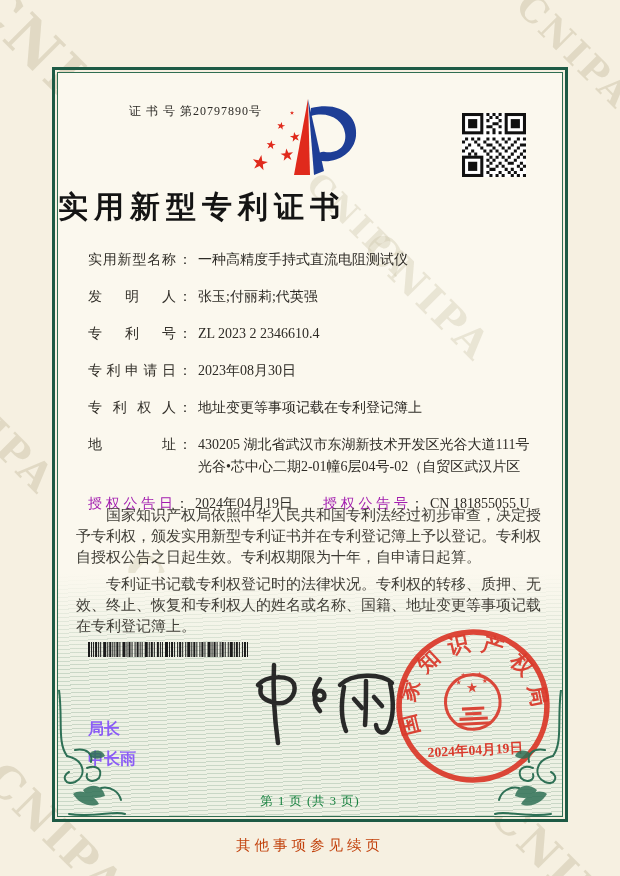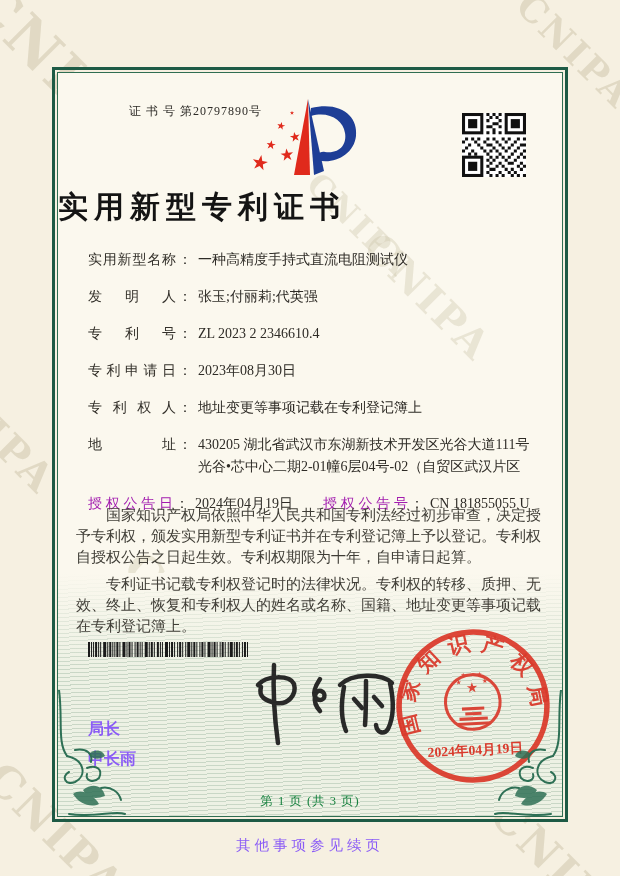--- a/index.html
+++ b/index.html
@@ -69,21 +69,21 @@
   .bureau { position:absolute; left:30px; top:612px; font-family:Liberation Sans, sans-serif; font-weight:600; font-size:16px; line-height:30px; color:#8b5cf6;margin-top:29px; }
   .signature { position:absolute; left:182px; top:578px; width:170px; height:104px; }
   .seal { position:absolute; left:334px; top:552px; width:162px; height:162px; mix-blend-mode:multiply; opacity:.94; transform:rotate(-3deg); }
   .page-num { position:absolute; left:0; right:0; bottom:6px; text-align:center; font-size:12.5px; letter-spacing:1px; color:#15803d; }
   .flourish { position:absolute; bottom:-2px; width:88px; height:128px; }
   .flourish.fl-left  { left:-3px; }
   .flourish.fl-right { right:-3px; transform:scaleX(-1); }
   
   .continuation {
     position:absolute; left:0; right:0; top:836px; text-align:center; z-index:1;
-    font-size:14.5px; letter-spacing:4px; color:#8b5cf6;
+    font-size:14.5px; letter-spacing:4px; color:#c2410c;
   }
 </style>
 </head>
 <body>
 
 <div class="page">
 
   <span class="wm wm1">CNIPA</span>
   <span class="wm wm2">CNIPA</span>
   <span class="wm wm4">CNIPA</span>

